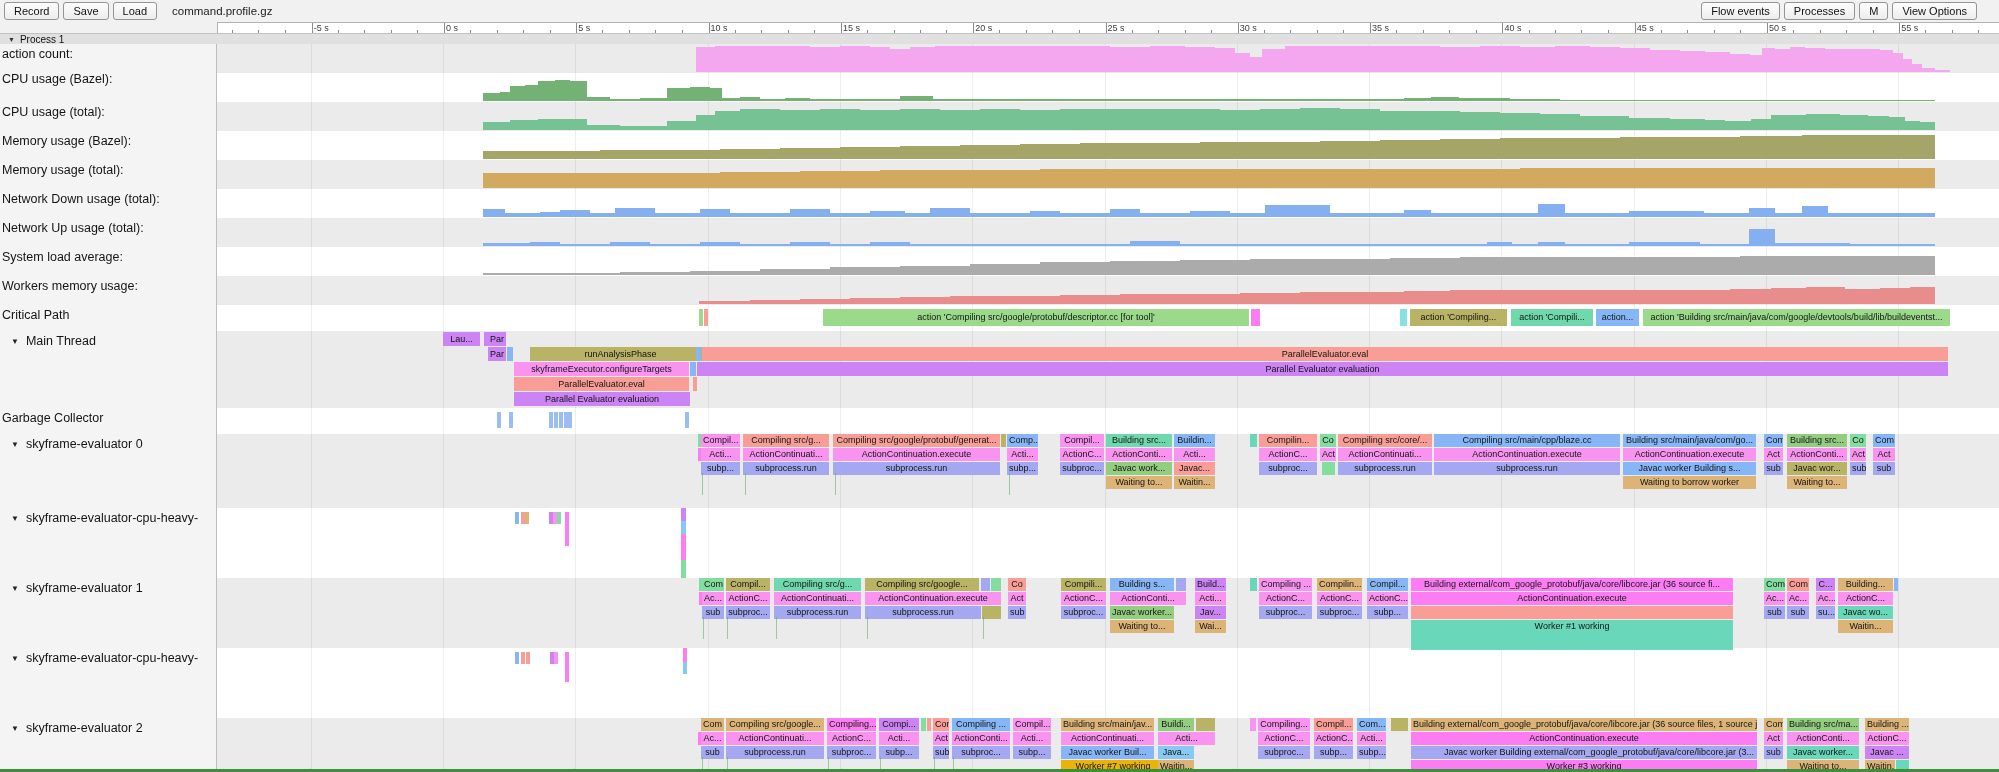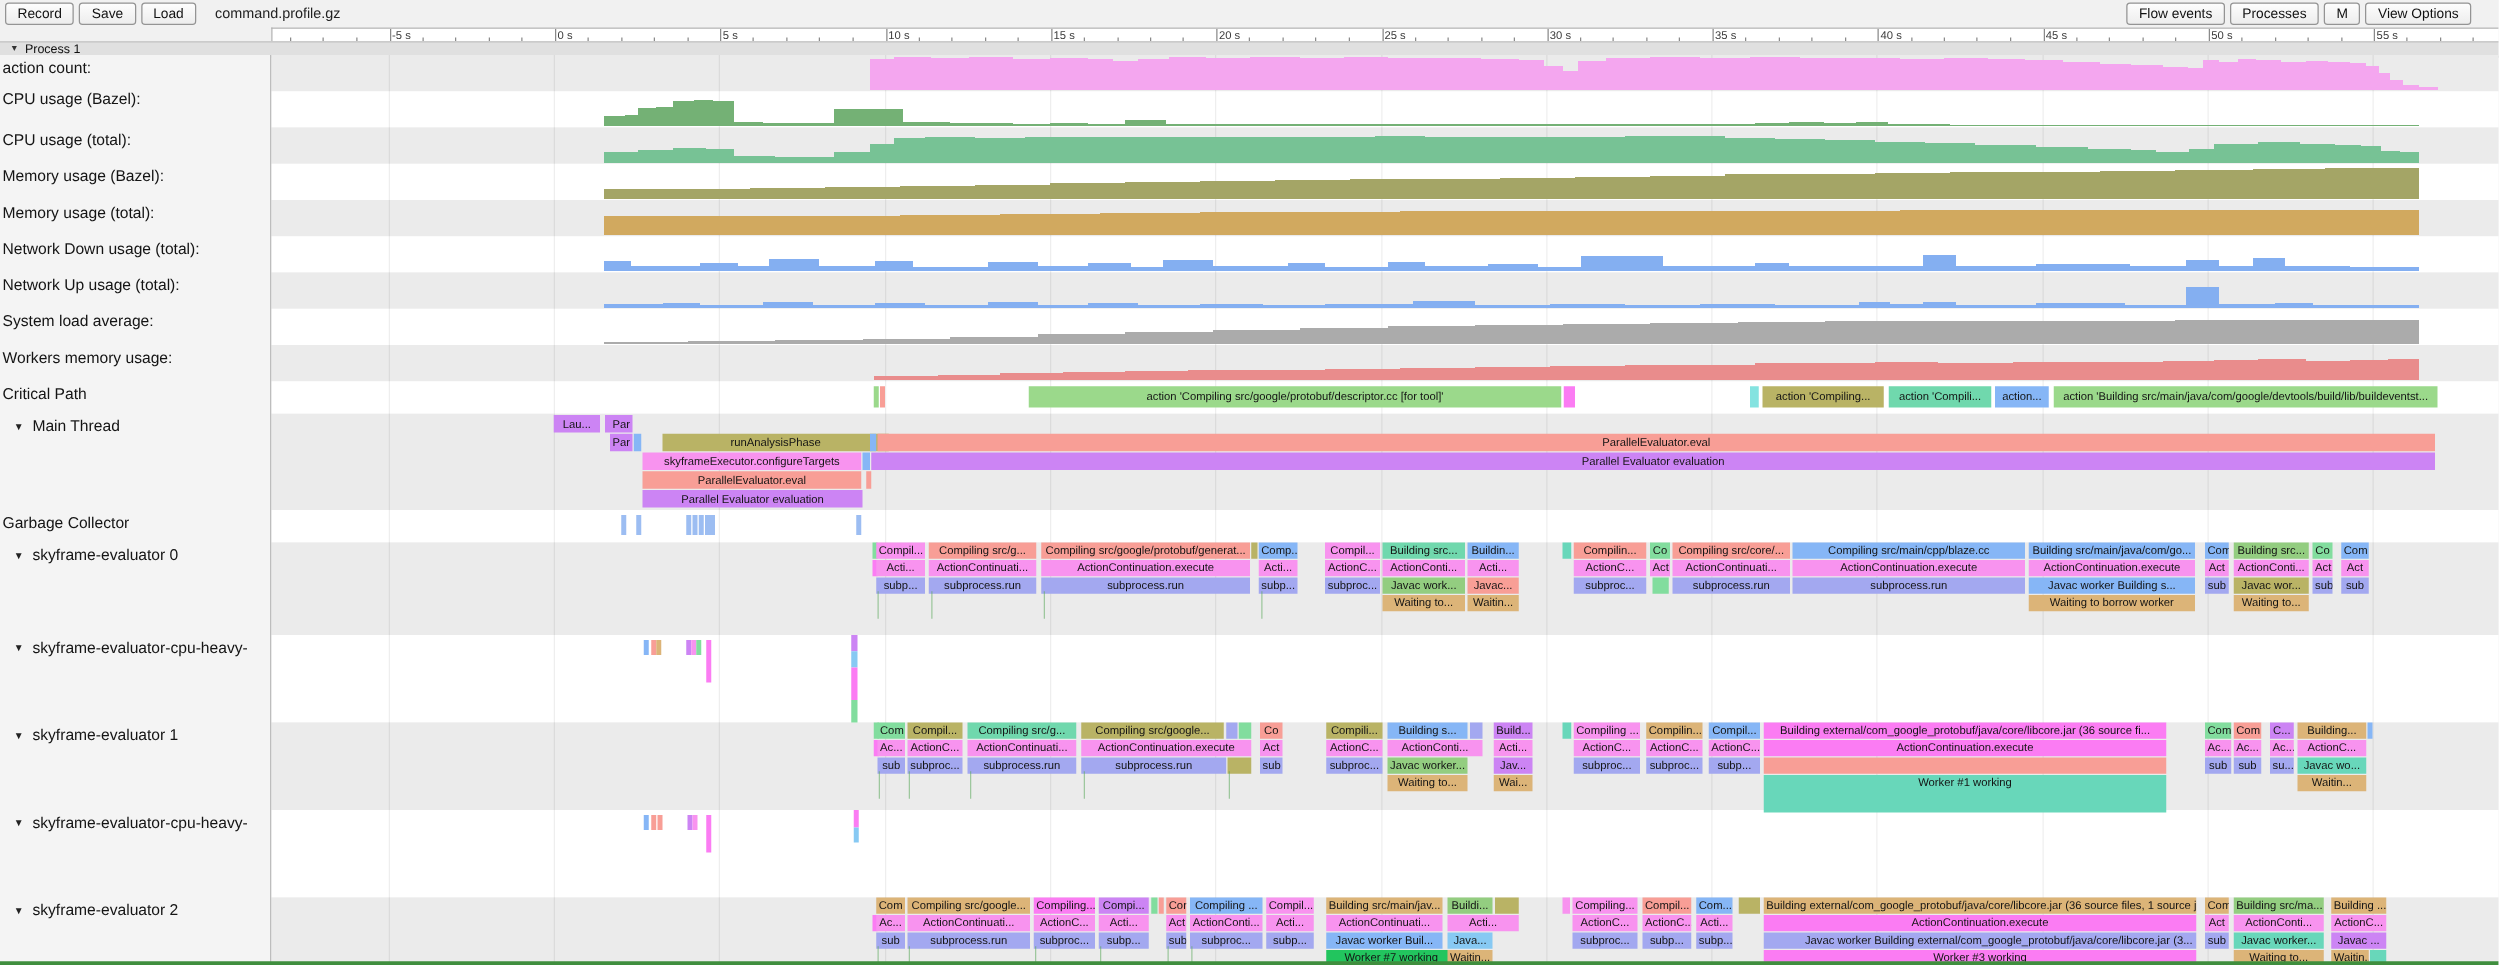--- a/index.html
+++ b/index.html
@@ -436,21 +436,21 @@
         <div class="span" style="left: 1013px; width: 38px; top: 28px; height: 13px; line-height: 13px; background: rgb(163, 168, 240);">subp...</div>
         <div class="span" style="left: 1061px; width: 93px; top: 28px; height: 13px; line-height: 13px; background: rgb(134, 182, 246);">Javac worker Buil...</div>
         <div class="span" style="left: 1158px; width: 36px; top: 28px; height: 13px; line-height: 13px; background: rgb(135, 201, 243);">Java...</div>
         <div class="span" style="left: 1258px; width: 52px; top: 28px; height: 13px; line-height: 13px; background: rgb(163, 168, 240);">subproc...</div>
         <div class="span" style="left: 1314px; width: 39px; top: 28px; height: 13px; line-height: 13px; background: rgb(163, 168, 240);">subp...</div>
         <div class="span" style="left: 1357px; width: 29px; top: 28px; height: 13px; line-height: 13px; background: rgb(163, 168, 240);">subp...</div>
         <div class="span" style="left: 1411px; width: 346px; top: 28px; height: 13px; line-height: 13px; background: rgb(163, 168, 240); padding-left: 32px;">Javac worker Building external/com_google_protobuf/java/core/libcore.jar (3...</div>
         <div class="span" style="left: 1764px; width: 19px; top: 28px; height: 13px; line-height: 13px; background: rgb(163, 168, 240);">sub</div>
         <div class="span" style="left: 1787px; width: 72px; top: 28px; height: 13px; line-height: 13px; background: rgb(104, 215, 186);">Javac worker...</div>
         <div class="span" style="left: 1865px; width: 44px; top: 28px; height: 13px; line-height: 13px; background: rgb(204, 132, 244);">Javac ...</div>
-        <div class="span" style="left: 1061px; width: 104px; top: 42px; height: 13px; line-height: 13px; background: #22c55e;">Worker #7 working</div>
+        <div class="span" style="left: 1061px; width: 104px; top: 42px; height: 13px; line-height: 13px; background: #eab308;">Worker #7 working</div>
         <div class="span" style="left: 1158px; width: 36px; top: 42px; height: 13px; line-height: 13px; background: rgb(220, 180, 120);">Waitin...</div>
         <div class="span" style="left: 1411px; width: 346px; top: 42px; height: 13px; line-height: 13px; background: rgb(251, 124, 243);">Worker #3 working</div>
         <div class="span" style="left: 1787px; width: 72px; top: 42px; height: 13px; line-height: 13px; background: rgb(220, 180, 120);">Waiting to...</div>
         <div class="span" style="left: 1865px; width: 30px; top: 42px; height: 13px; line-height: 13px; background: rgb(220, 180, 120);">Waitin...</div>
         <div class="span" style="left: 1896px; width: 13px; top: 42px; height: 13px; line-height: 13px; background: rgb(104, 215, 186);"></div>
         <div class="hairline" style="left: 702px; top: 39px; height: 22px;"></div>
         <div class="hairline" style="left: 727px; top: 39px; height: 22px;"></div>
         <div class="hairline" style="left: 828px; top: 39px; height: 22px;"></div>
         <div class="hairline" style="left: 880px; top: 39px; height: 22px;"></div>
         <div class="hairline" style="left: 934px; top: 39px; height: 22px;"></div>

